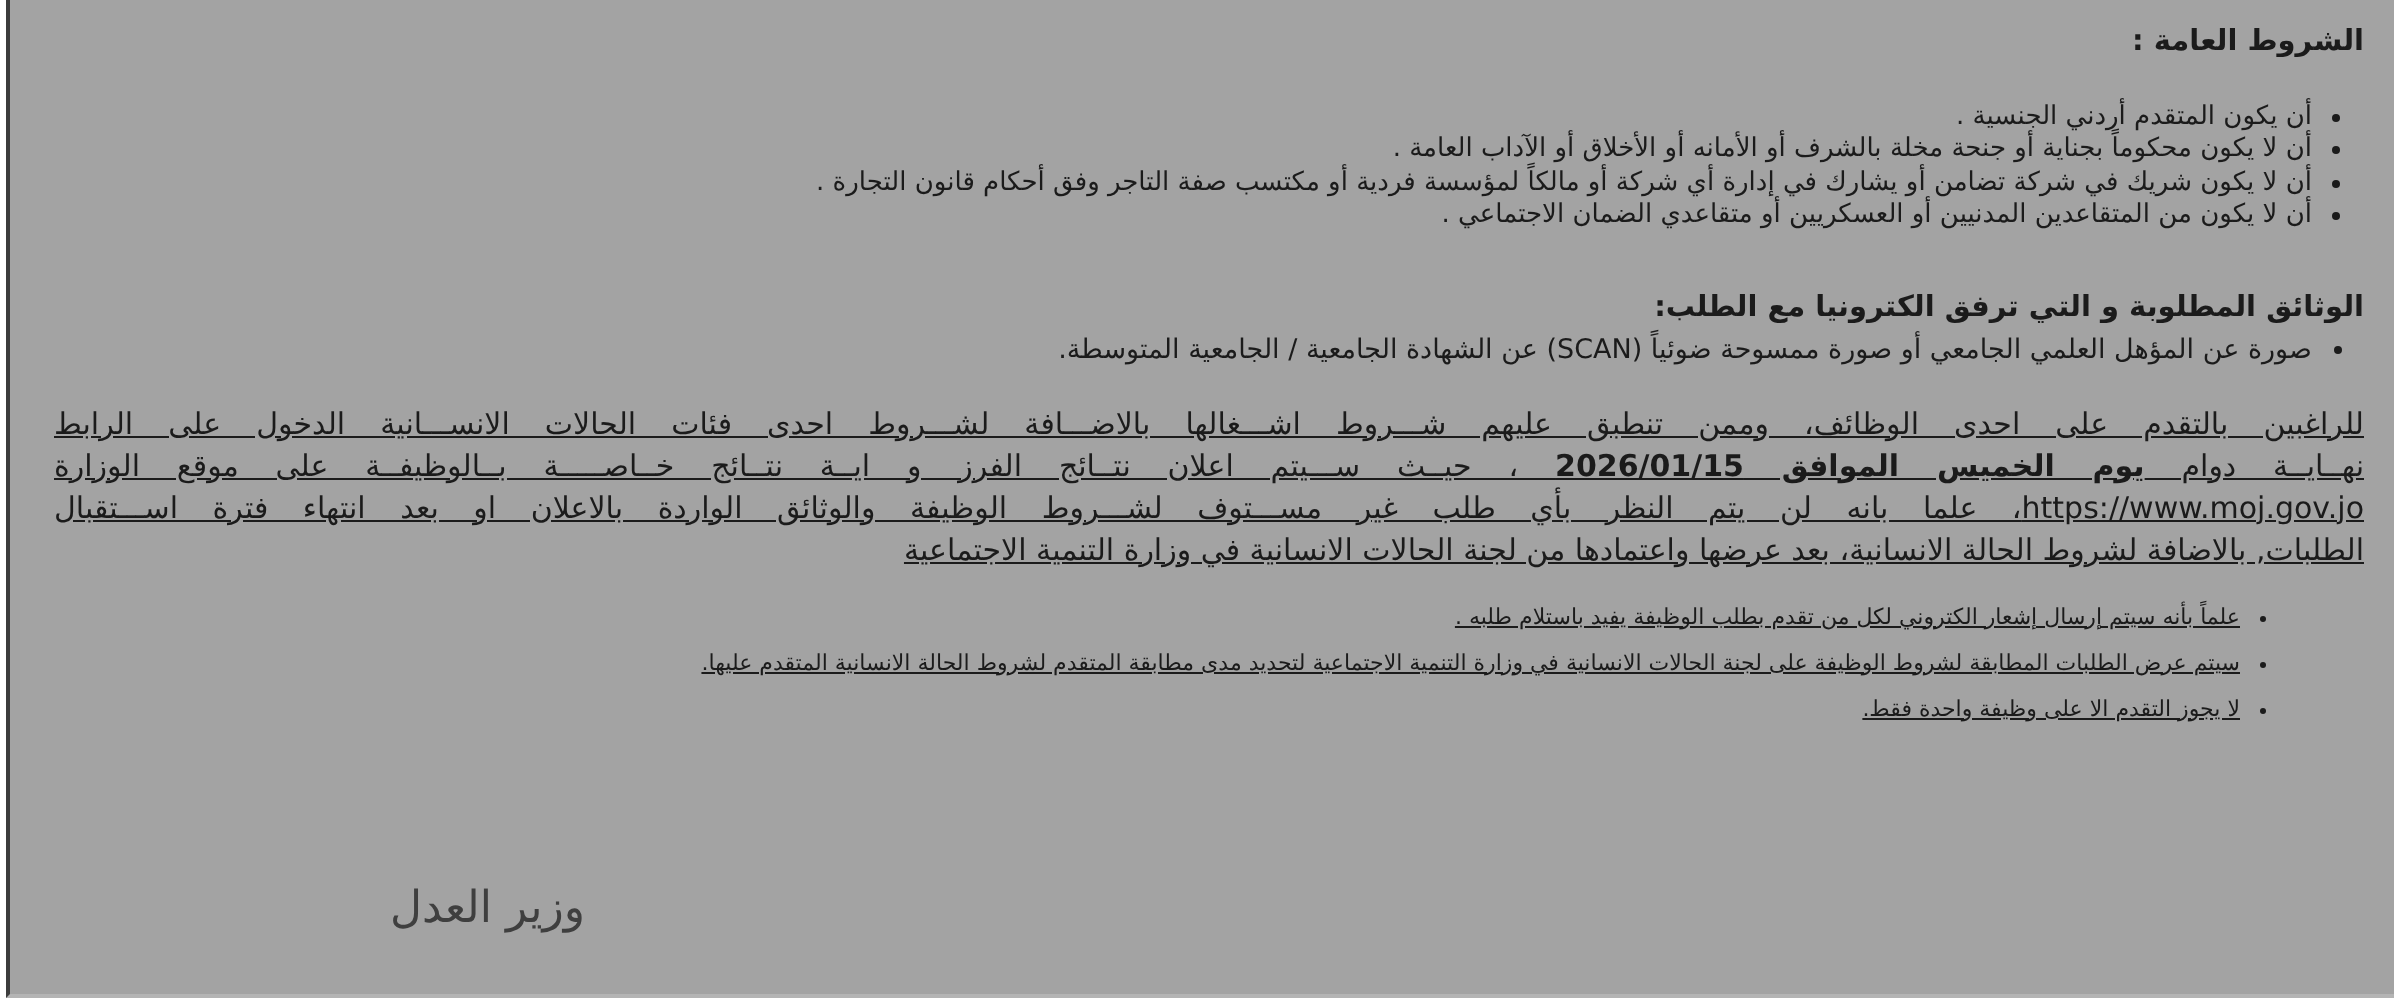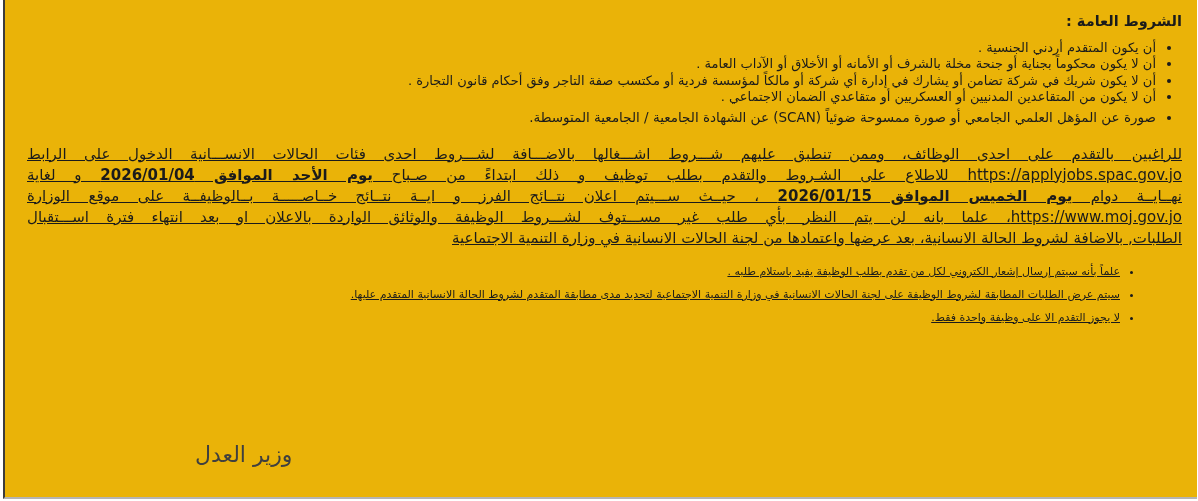--- a/index.html
+++ b/index.html
@@ -1,28 +1,28 @@
 <!DOCTYPE html>
 <html lang="ar"><head>
 <meta charset="utf-8">
 <style>
   * { margin:0; padding:0; box-sizing:border-box; }
   html,body { width:1198px; height:501px; background:#ffffff; overflow:hidden; }
   body { font-family:"DejaVu Sans", sans-serif; color:#1b1b1b; }
   .page {
     position:relative; width:1194px; height:499px; margin-left:3px;
-    border-left:2px solid #3c3c3c; border-bottom:2px solid #b4b4b4; background:#eab308;
+    border-left:2px solid #3c3c3c; border-bottom:2px solid #b4b4b4; background:#a3a3a3;
   }
   .doc { direction:rtl; padding:12px 15px 0 22px; }
 
   .sec-title { font-weight:bold; font-size:14.5px; line-height:19px; }
 
   ul.cond {
     list-style:disc; list-style-position:outside;
-    padding-right:26px; margin-top:9px;
+    padding-right:26px; margin-top:20px;
     font-size:13px; line-height:16.4px;
   }
   ul.docs {
     list-style:disc; list-style-position:outside;
     padding-right:26px; margin-top:3px;
     font-size:13.5px; line-height:17px;
   }
   .sec2 { margin-top:28px; }
 
   .para { margin-top:18px; font-size:15px; line-height:21px; }
@@ -51,29 +51,29 @@
 
     <div class="sec-title">الشروط العامة :</div>
 
     <ul class="cond">
       <li>أن يكون المتقدم أردني الجنسية .</li>
       <li>أن لا يكون محكوماً بجناية أو جنحة مخلة بالشرف أو الأمانه أو الأخلاق أو الآداب العامة .</li>
       <li>أن لا يكون شريك في شركة تضامن أو يشارك في إدارة أي شركة أو مالكاً لمؤسسة فردية أو مكتسب صفة التاجر وفق أحكام قانون التجارة .</li>
       <li>أن لا يكون من المتقاعدين المدنيين أو العسكريين أو متقاعدي الضمان الاجتماعي .</li>
     </ul>
 
+    <div class="sec-title sec2">الوثائق المطلوبة و التي ترفق الكترونيا مع الطلب:</div>
 
     <ul class="docs">
       <li>صورة عن المؤهل العلمي الجامعي أو صورة ممسوحة ضوئياً (SCAN) عن الشهادة الجامعية / الجامعية المتوسطة.</li>
     </ul>
 
     <div class="para">
       <div class="pline">للراغبين بالتقدم على احدى الوظائف، وممن تنطبق عليهم شـــروط اشـــغالها بالاضـــافة لشـــروط احدى فئات الحالات الانســـانية الدخول على الرابط</div>
 
-      <div class="pline"><a class="url">https://applyjobs.spac.gov.jo</a><span> للاطلاع على الشـروط والتقدم بطلب توظيف و ذلك ابتداءً من صـباح </span><span class="bold">يوم الأحد الموافق 2026/01/04</span><span> و لغاية</span></div>
 
       <div class="pline"><span>نهــايــة دوام </span><span class="bold">يوم الخميس الموافق 2026/01/15</span><span> ، حيــث ســـيتم اعلان نتــائج الفرز و ايــة نتــائج خــاصـــــة بــالوظيفــة على موقع الوزارة</span></div>
 
       <div class="pline"><a class="url">https://www.moj.gov.jo</a><span>، علما بانه لن يتم النظر بأي طلب غير مســـتوف لشـــروط الوظيفة والوثائق الواردة بالاعلان او بعد انتهاء فترة اســـتقبال</span></div>
 
       <div class="pline last">الطلبات, بالاضافة لشروط الحالة الانسانية، بعد عرضها واعتمادها من لجنة الحالات الانسانية في وزارة التنمية الاجتماعية</div>
     </div>
 
     <ul class="notes">
       <li>علماً بأنه سيتم إرسال إشعار الكتروني لكل من تقدم بطلب الوظيفة يفيد باستلام طلبه .</li>

